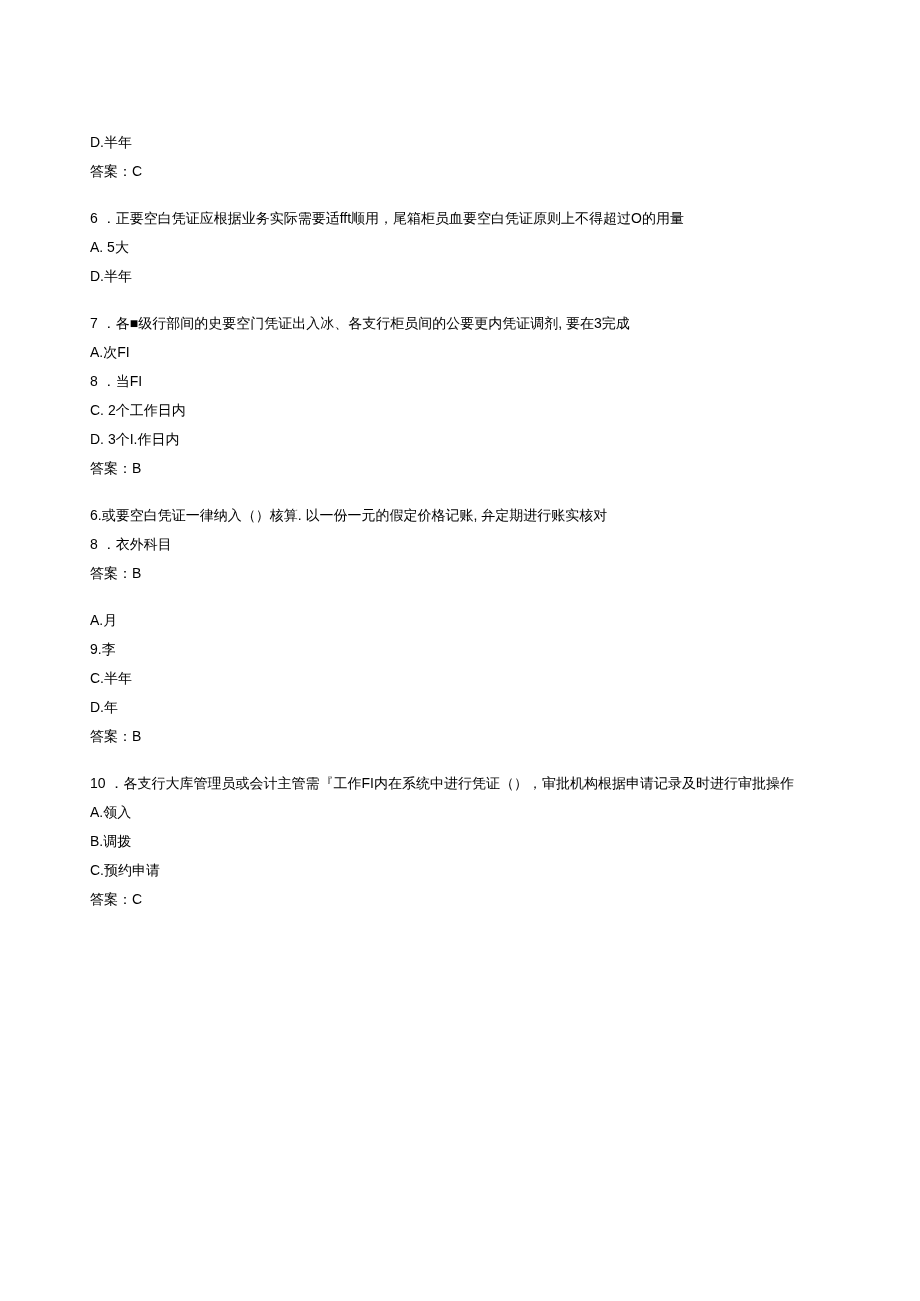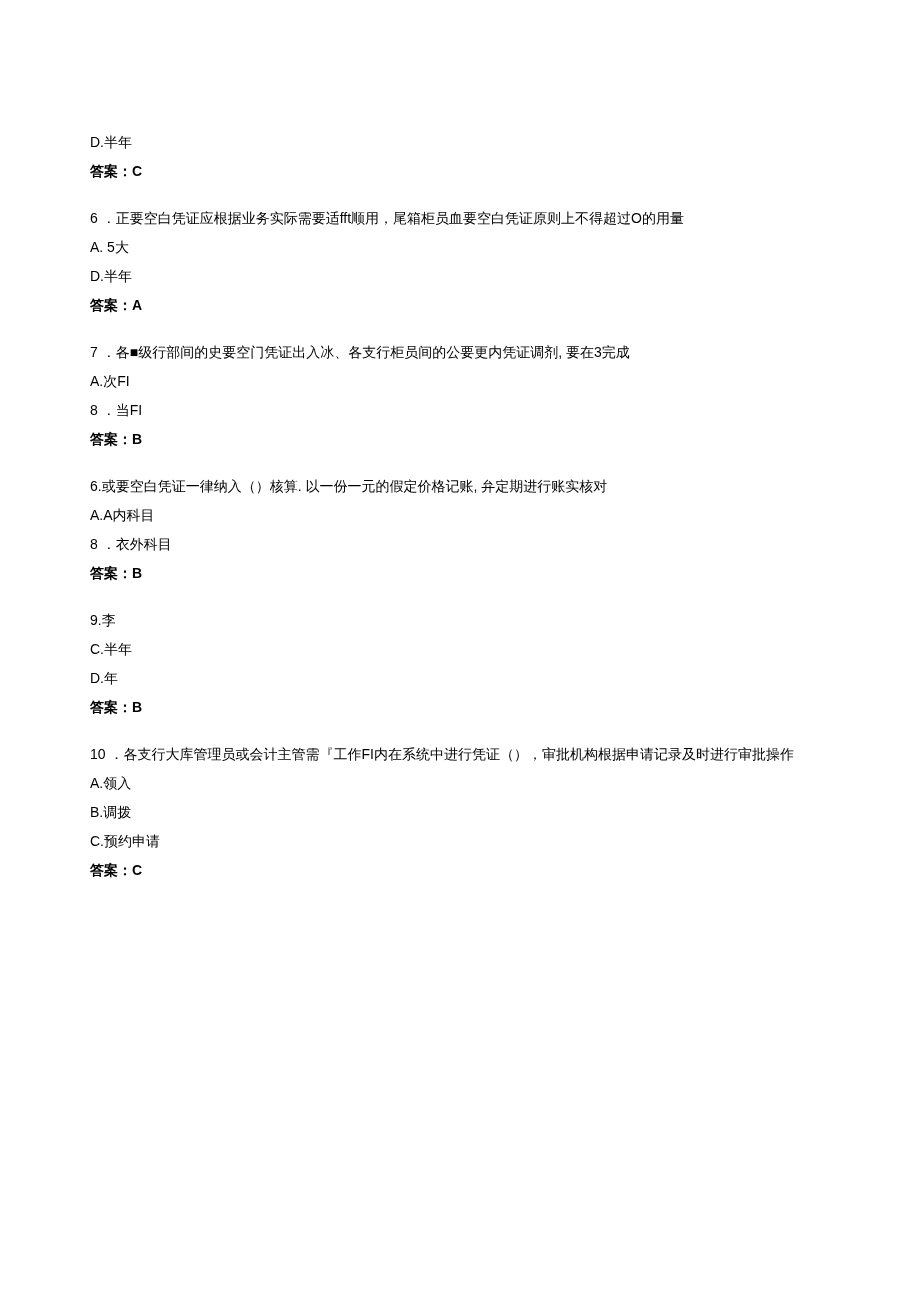--- a/index.html
+++ b/index.html
@@ -22,55 +22,55 @@
     margin-bottom: 8px;
   }
   .block {
     margin-bottom: 26px;
   }
   .block .line:last-child {
     margin-bottom: 0;
   }
   .answer {
     margin-top: 6px;
-    font-weight: bold;
   }
 </style>
 </head>
 <body>
 
 <div class="page">
 
   <div class="block">
     <div class="line">D.半年</div>
     <div class="line answer">答案：C</div>
   </div>
 
   <div class="block">
     <div class="line">6 ．正要空白凭证应根据业务实际需要适fft顺用，尾箱柜员血要空白凭证原则上不得超过O的用量</div>
     <div class="line">A.   5大</div>
     <div class="line">D.半年</div>
-    <div class="line answer">答案：A</div>
   </div>
 
   <div class="block">
     <div class="line">7 ．各■级行部间的史要空门凭证出入冰、各支行柜员间的公要更内凭证调剂, 要在3完成</div>
     <div class="line">A.次FI</div>
     <div class="line">8 ．当FI</div>
+    <div class="line">C.   2个工作日内</div>
+    <div class="line">D.   3个I.作日内</div>
     <div class="line answer">答案：B</div>
   </div>
 
   <div class="block">
     <div class="line">6.或要空白凭证一律纳入（）核算. 以一份一元的假定价格记账, 弁定期进行账实核对</div>
-    <div class="line">A.A内科目</div>
     <div class="line">8 ．衣外科目</div>
     <div class="line answer">答案：B</div>
   </div>
 
   <div class="block">
+    <div class="line">A.月</div>
     <div class="line">9.李</div>
     <div class="line">C.半年</div>
     <div class="line">D.年</div>
     <div class="line answer">答案：B</div>
   </div>
 
   <div class="block">
     <div class="line">10 ．各支行大库管理员或会计主管需『工作FI内在系统中进行凭证（），审批机构根据申请记录及时进行审批操作</div>
     <div class="line">A.领入</div>
     <div class="line">B.调拨</div>

